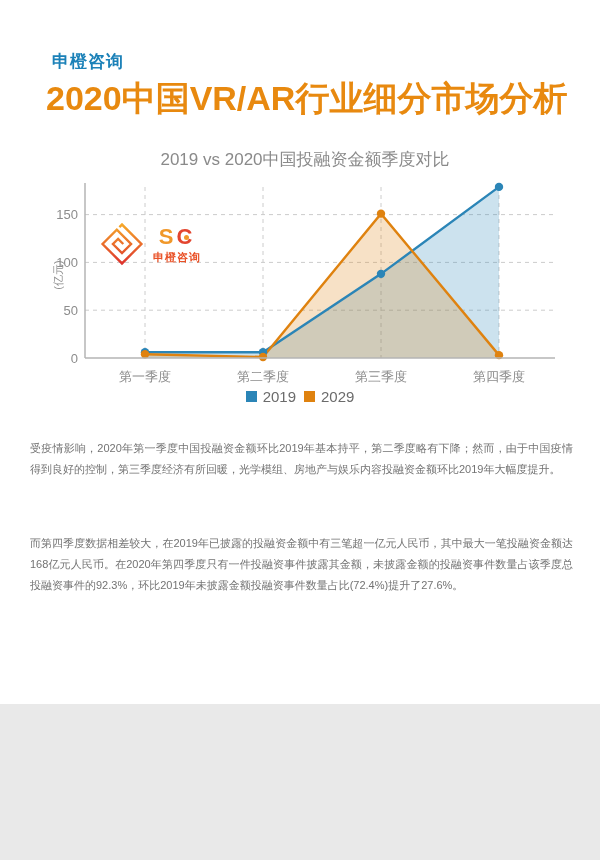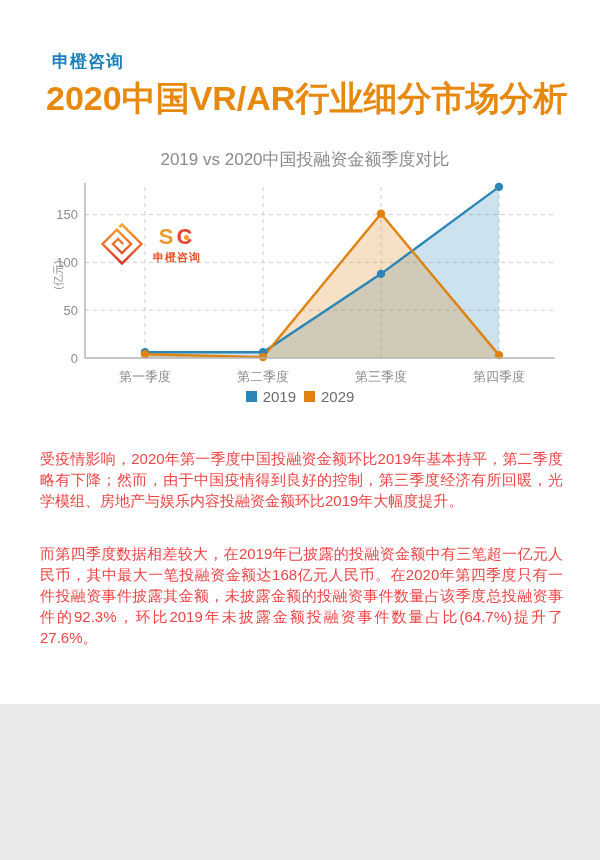--- a/index.html
+++ b/index.html
@@ -38,22 +38,22 @@
   }
   .wm-name{font-size:11px;font-weight:bold;color:#e8481c;letter-spacing:1px;margin-top:4px;}
   .legend{
     position:absolute;top:388px;left:0;width:600px;display:flex;justify-content:center;
     gap:8px;align-items:center;
   }
   .legend-item{display:flex;align-items:center;gap:6px;}
   .legend-swatch{width:11px;height:11px;display:inline-block;}
   .legend-label{font-size:15px;color:#6b6b6b;}
   .para{
-    position:absolute;left:23px;right:20px;font-size:15px;line-height:21px;
-    color:#ef4444;text-align:justify;margin:17px;
+    position:absolute;left:23px;right:20px;font-size:11px;line-height:21px;
+    color:#737373;text-align:justify;margin:7px;
   }
   .para-1{top:431px;}
   .para-2{top:526px;}
 </style>
 </head>
 <body>
 
 <div class="page">
 
   <div class="brand">申橙咨询</div>
@@ -117,15 +117,15 @@
         <span class="legend-swatch" style="background: rgb(43, 133, 183);"></span>
         <span class="legend-label">2019</span>
       </span>
       <span class="legend-item">
         <span class="legend-swatch" style="background: rgb(223, 130, 15);"></span>
         <span class="legend-label">2029</span>
       </span>
     </div>
 
   <p class="para para-1">受疫情影响，2020年第一季度中国投融资金额环比2019年基本持平，第二季度略有下降；然而，由于中国疫情得到良好的控制，第三季度经济有所回暖，光学模组、房地产与娱乐内容投融资金额环比2019年大幅度提升。</p>
-  <p class="para para-2">而第四季度数据相差较大，在2019年已披露的投融资金额中有三笔超一亿元人民币，其中最大一笔投融资金额达168亿元人民币。在2020年第四季度只有一件投融资事件披露其金额，未披露金额的投融资事件数量占该季度总投融资事件的92.3%，环比2019年未披露金额投融资事件数量占比(64.7%)提升了27.6%。</p>
+  <p class="para para-2">而第四季度数据相差较大，在2019年已披露的投融资金额中有三笔超一亿元人民币，其中最大一笔投融资金额达168亿元人民币。在2020年第四季度只有一件投融资事件披露其金额，未披露金额的投融资事件数量占该季度总投融资事件的92.3%，环比2019年未披露金额投融资事件数量占比(72.4%)提升了27.6%。</p>
 
 </div>
 
 </body></html>

